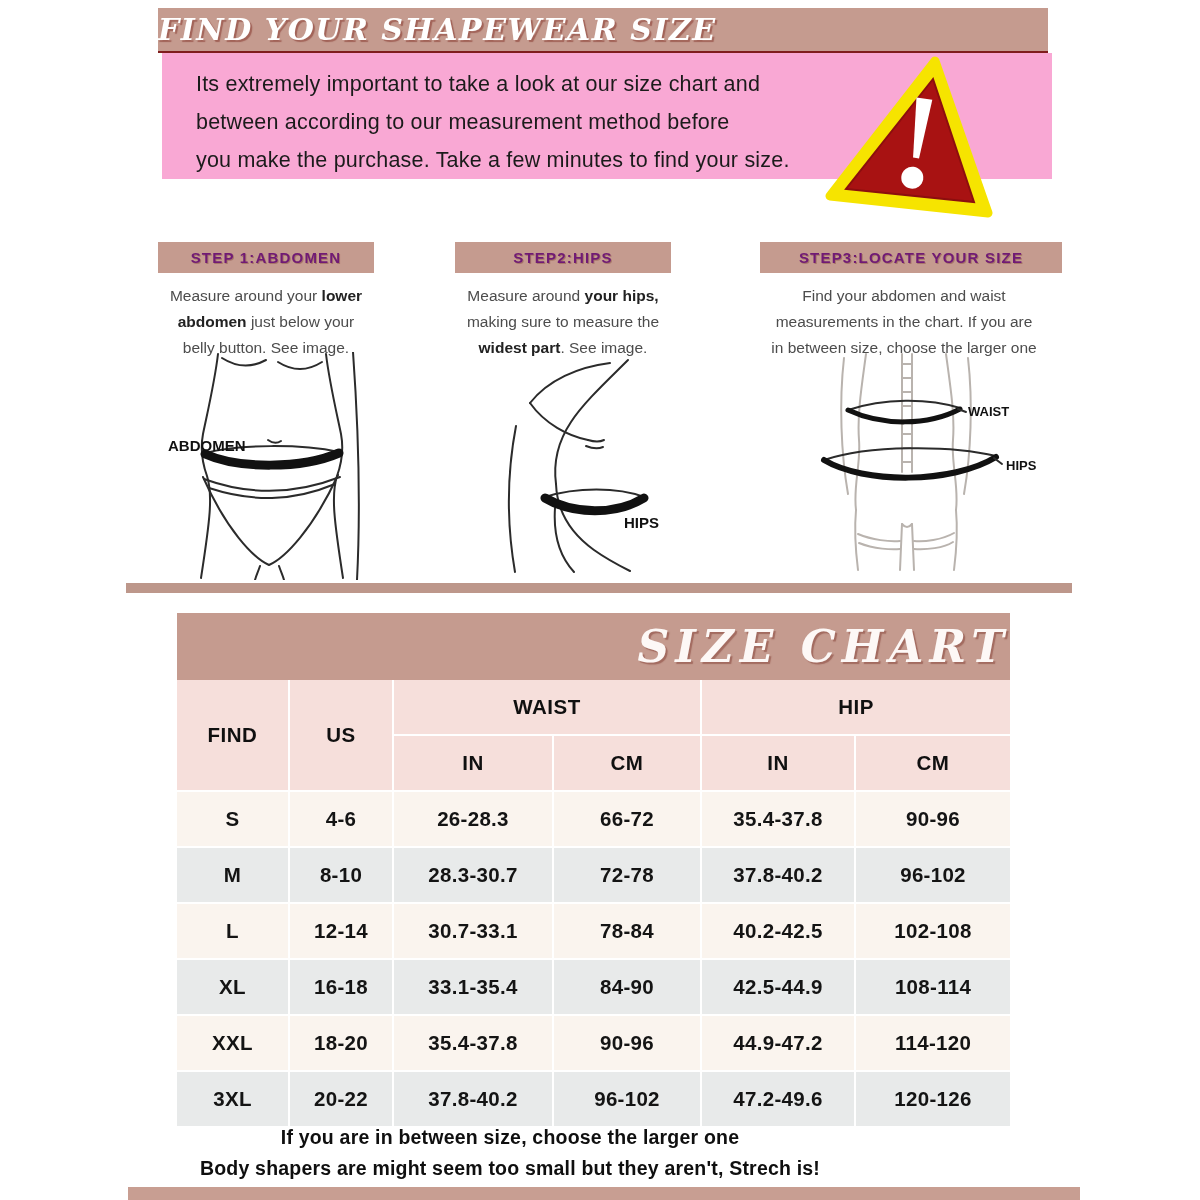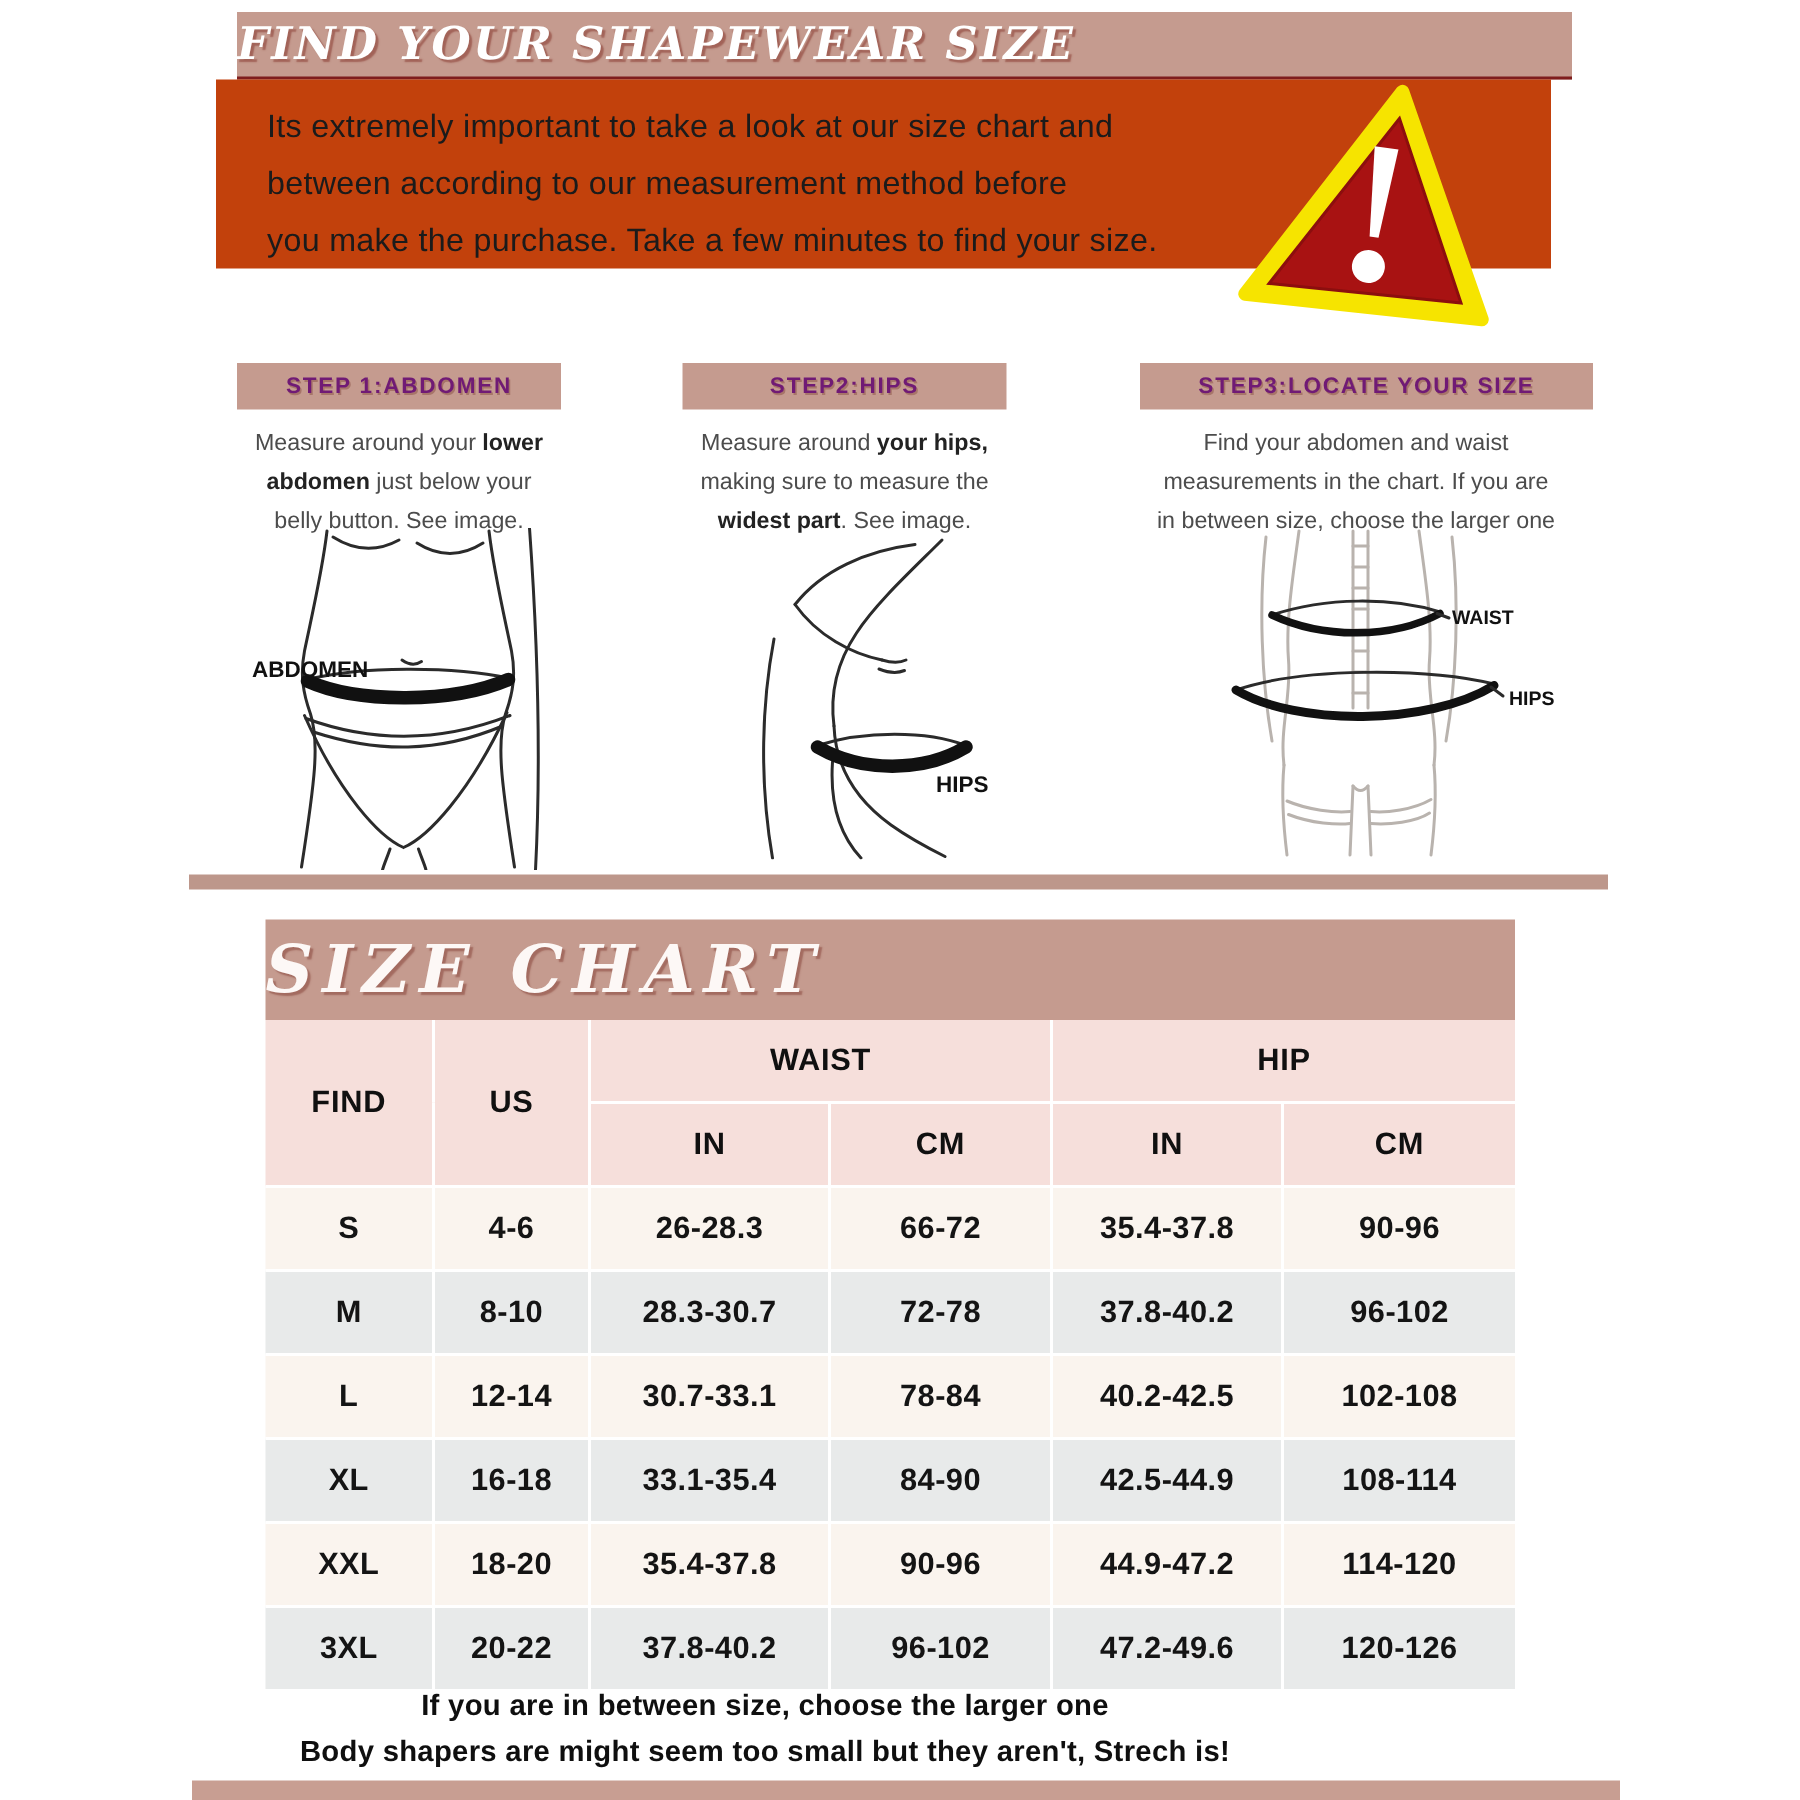--- a/index.html
+++ b/index.html
@@ -6,21 +6,21 @@
   .canvas{position:relative;width:1200px;height:1200px;background:#ffffff;overflow:hidden;
           font-family:"Liberation Sans",sans-serif;}
 
   
   .top-bar{position:absolute;left:158px;top:8px;width:890px;height:43px;background:#c59b8f;
            border-bottom:2px solid #7f1d1d;}
   .top-bar span{font-family:"DejaVu Serif",serif;font-style:italic;font-weight:700;font-size:30px;
                 color:#ffffff;line-height:43px;letter-spacing:1.5px;
                 text-shadow:2px 2px 1px rgba(139,62,52,.6);white-space:nowrap;}
 
-  .intro-box{position:absolute;left:144px;top:53px;width:890px;height:126px;background:#c2410c;}
+  .intro-box{position:absolute;left:162px;top:53px;width:890px;height:126px;background:#f9a8d4;}
   .intro-text{position:absolute;left:34px;top:12px;font-size:21.5px;line-height:38px;color:#1b1b1b;
               letter-spacing:.2px;}
 
   .warning{position:absolute;left:816px;top:56px;z-index:5;}
 
   
   .step-header{position:absolute;top:242px;height:31px;background:#c59b8f;color:#701a75;
                font-weight:700;font-size:15px;letter-spacing:1.2px;text-align:center;line-height:31px;
                text-shadow:1px 1px 0 rgba(130,70,60,.45);}
   .sh1{left:158px;width:216px;} .sh2{left:455px;width:216px;} .sh3{left:760px;width:302px;}
@@ -36,21 +36,21 @@
   .fig .thick6{stroke-width:6;stroke:#111;}
   .fig .faint{stroke:#b9b3ae;}
   .fig text{font-family:"Liberation Sans",sans-serif;font-weight:700;fill:#111;}
 
   
   .divider{position:absolute;left:126px;top:583px;width:946px;height:10px;background:#bd978b;}
   .bottom-bar{position:absolute;left:128px;top:1187px;width:952px;height:13px;background:#c89e92;}
 
   
   .chart-title-bar{position:absolute;left:177px;top:613px;width:833px;height:67px;background:#c59b8f;
-                   text-align:left;}
+                   text-align:right;}
   .chart-title-bar span{font-family:"DejaVu Serif",serif;font-style:italic;font-weight:700;font-size:44px;
                         color:#fdf8f6;line-height:67px;letter-spacing:6px;
                         text-shadow:2px 2px 1px rgba(130,60,50,.5);}
 
   table.size-table{position:absolute;left:177px;top:680px;width:833px;border-collapse:collapse;
                    table-layout:fixed;}
   .size-table th,.size-table td{text-align:center;padding:0;vertical-align:middle;}
   .size-table th{background:#f6dfdb;height:54px;font-size:20.5px;font-weight:700;color:#101010;
                  letter-spacing:.5px;}
   .size-table td{height:54px;font-size:20.5px;font-weight:600;color:#141414;letter-spacing:.3px;}

